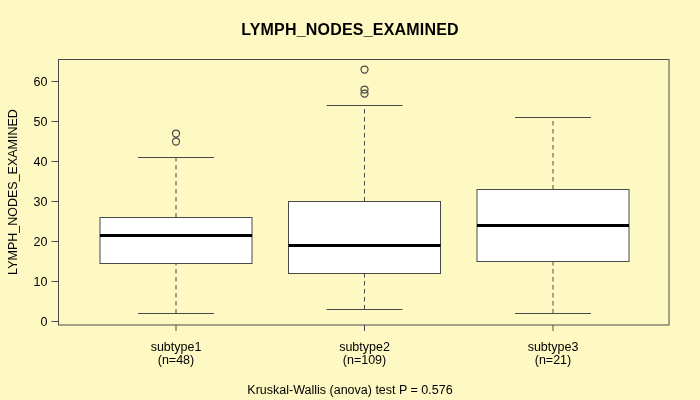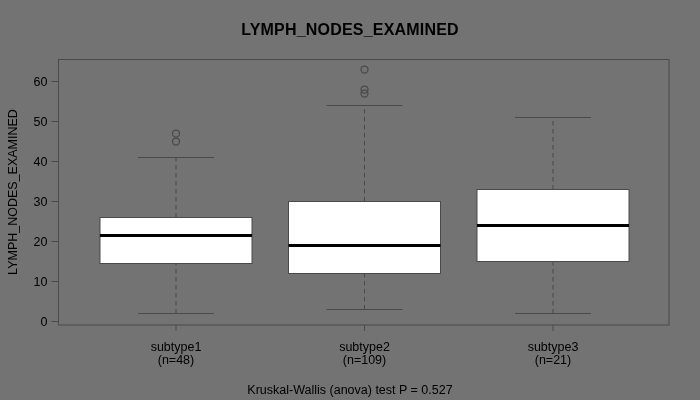--- a/index.html
+++ b/index.html
@@ -1,19 +1,19 @@
 <!DOCTYPE html>
 <html><head>
 <meta charset="utf-8">
 <style>
   html,body{margin:0;padding:0;background:#ffffff;}
   .figure{
     position:relative;
     width:700px;height:400px;
-    background:#737373;
+    background:#fef9c3;
     font-family:"Liberation Sans", sans-serif;
     overflow:hidden;
   }
   .title{
     position:absolute;top:21px;left:0;width:700px;
     text-align:center;font-size:16px;font-weight:bold;color:#000;
     letter-spacing:0.2px;
   }
   .ylabel{
     position:absolute;top:192px;left:13px;
@@ -76,14 +76,14 @@
       <line x1="553" y1="313.5" x2="553" y2="261.5" stroke="#4a4a4a" stroke-width="1" stroke-dasharray="4.5,3.5"></line>
       <line x1="553" y1="189.5" x2="553" y2="117.5" stroke="#4a4a4a" stroke-width="1" stroke-dasharray="4.5,3.5"></line>
       <line x1="515" y1="313.5" x2="591" y2="313.5" stroke="#4a4a4a" stroke-width="1"></line>
       <line x1="515" y1="117.5" x2="591" y2="117.5" stroke="#4a4a4a" stroke-width="1"></line>
       <rect x="477" y="189.5" width="152" height="72" fill="#ffffff" stroke="#4a4a4a" stroke-width="1"></rect>
       <line x1="477" y1="225.5" x2="629" y2="225.5" stroke="#000000" stroke-width="3"></line>
       <line x1="553" y1="325" x2="553" y2="331" stroke="#4a4a4a" stroke-width="1"></line>
       <text x="553" y="351" text-anchor="middle" font-size="12.5px">subtype3</text>
       <text x="553" y="364" text-anchor="middle" font-size="12.5px">(n=21)</text>
     </svg>
-  <div class="caption">Kruskal-Wallis (anova) test P = 0.527</div>
+  <div class="caption">Kruskal-Wallis (anova) test P = 0.576</div>
 </div>
 
 </body></html>

